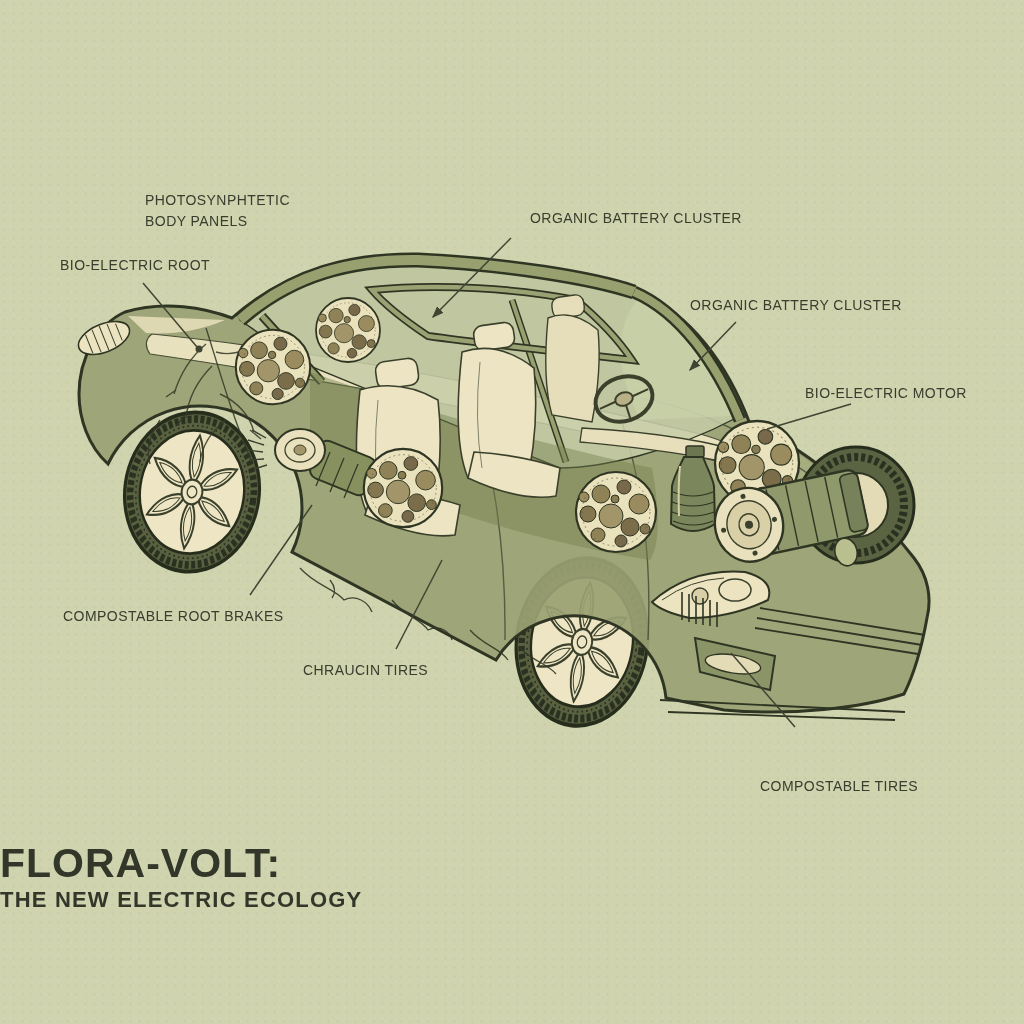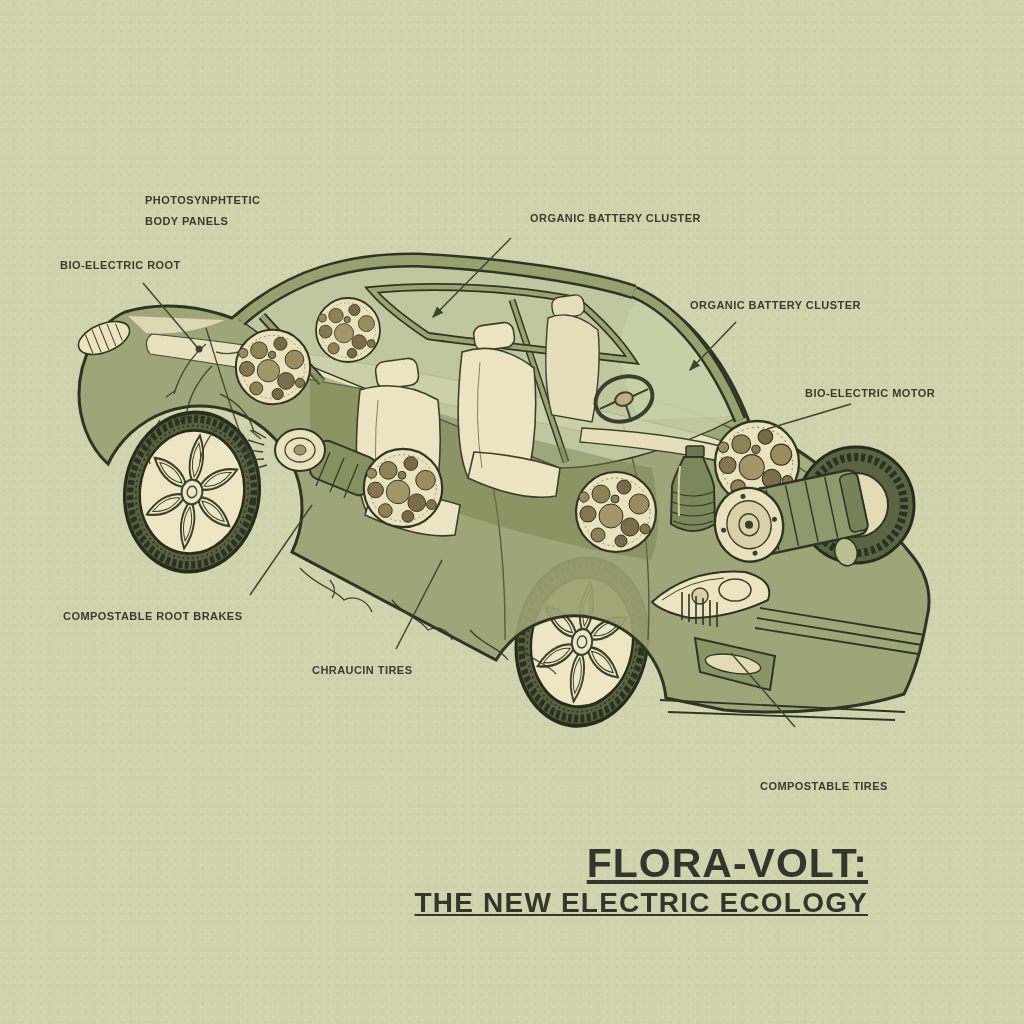--- a/index.html
+++ b/index.html
@@ -8,30 +8,30 @@
     background:
       radial-gradient(rgba(90,95,60,.05) 1px, transparent 1.2px),
       radial-gradient(rgba(255,255,250,.06) 1px, transparent 1.2px),
       #cfd3ae;
     background-size:9px 9px, 13px 13px;
     font-family:"Liberation Sans", sans-serif;
   }
   .illustration{position:absolute;left:0;top:0;}
   .part-label{
     position:absolute;
-    font-size:11px;
-    font-weight:700;
+    font-size:14px;
+    font-weight:400;
     letter-spacing:.45px;
     line-height:21px;
     color:#383d2e;
     white-space:pre-line;
   }
-  .title-block{position:absolute;left:0;top:841px;width:868px;text-align:right;color:#32372a;text-decoration:underline;}
+  .title-block{position:absolute;left:0;top:841px;width:868px;text-align:left;color:#32372a;}
   .title-main{font-size:41px;font-weight:700;letter-spacing:1px;line-height:44px;}
-  .title-sub{font-size:28px;font-weight:600;letter-spacing:1.2px;margin-top:2px;}
+  .title-sub{font-size:22px;font-weight:600;letter-spacing:1.2px;margin-top:2px;}
 </style>
 </head>
 <body>
 
 <div class="stage">
 
   <svg class="illustration" width="1024" height="1024" viewBox="0 0 1024 1024">
     <defs>
       <marker id="arrow" orient="auto" markerWidth="9" markerHeight="8" refX="7" refY="4">
         <path d="M0,1 L8,4 L0,7 Z" fill="#3f4533"></path>
@@ -336,21 +336,21 @@
   <div class="part-label" style="left:60px;top:255px;">BIO-ELECTRIC ROOT</div>
 
   <div class="part-label" style="left:530px;top:208px;">ORGANIC BATTERY CLUSTER</div>
 
   <div class="part-label" style="left:690px;top:295px;">ORGANIC BATTERY CLUSTER</div>
 
   <div class="part-label" style="left:805px;top:383px;">BIO-ELECTRIC MOTOR</div>
 
   <div class="part-label" style="left:63px;top:606px;">COMPOSTABLE ROOT BRAKES</div>
 
-  <div class="part-label" style="left:312px;top:660px;text-align:center;">CHRAUCIN TIRES</div>
+  <div class="part-label" style="left:303px;top:660px;text-align:center;">CHRAUCIN TIRES</div>
 
   <div class="part-label" style="left:760px;top:776px;">COMPOSTABLE TIRES</div>
 
   <div class="title-block">
     <div class="title-main">FLORA-VOLT:</div>
     <div class="title-sub">THE NEW ELECTRIC ECOLOGY</div>
   </div>
 
 </div>
 

